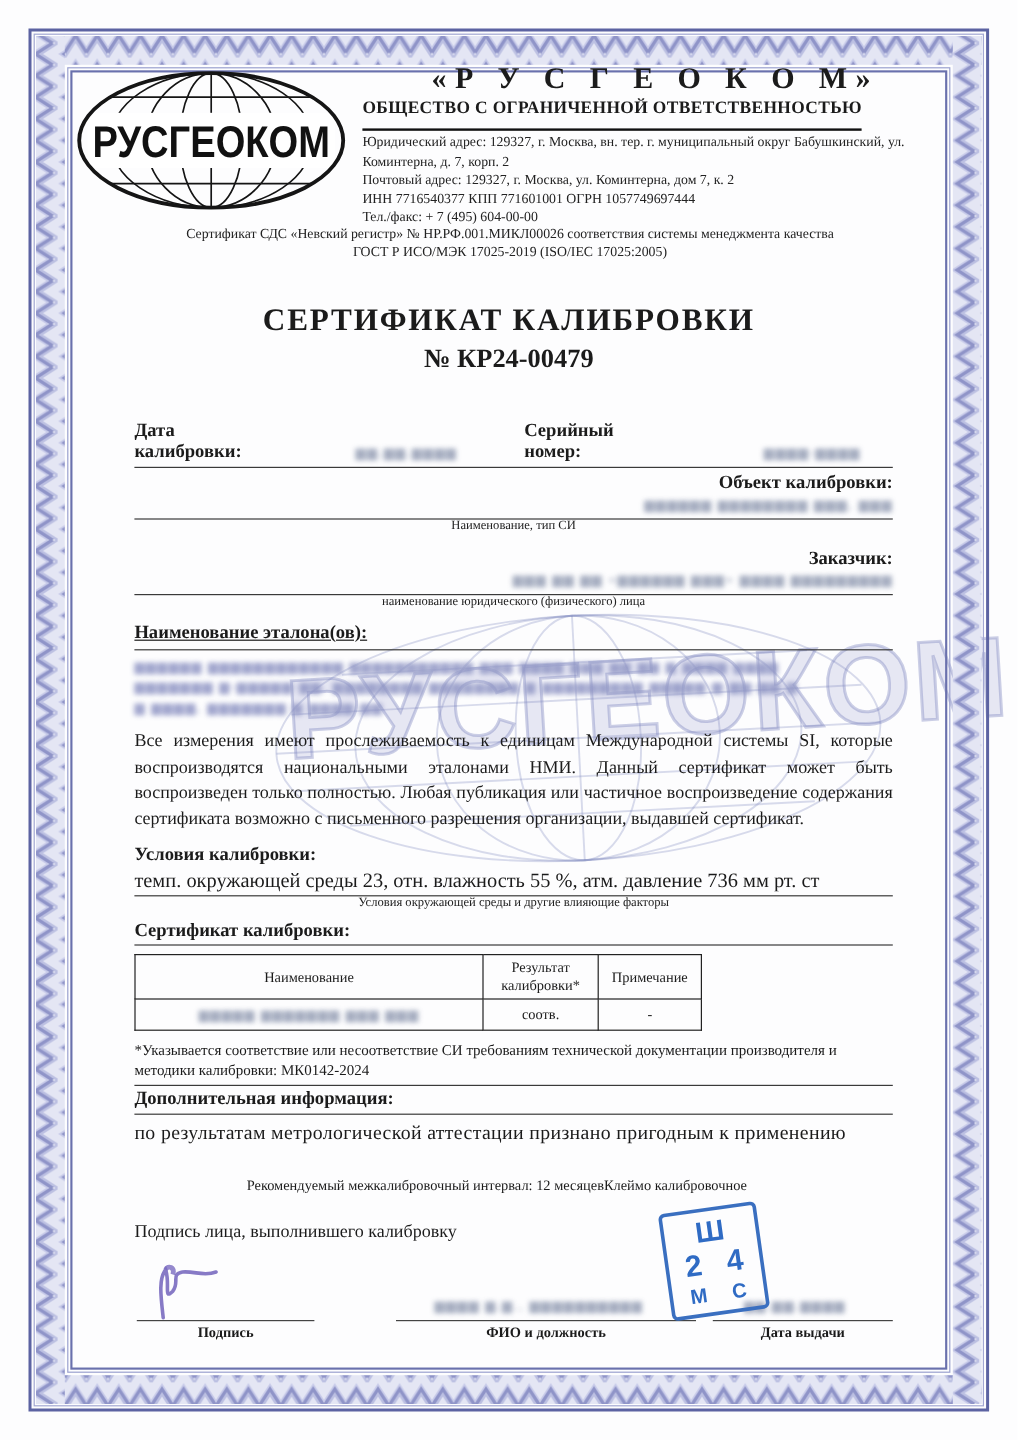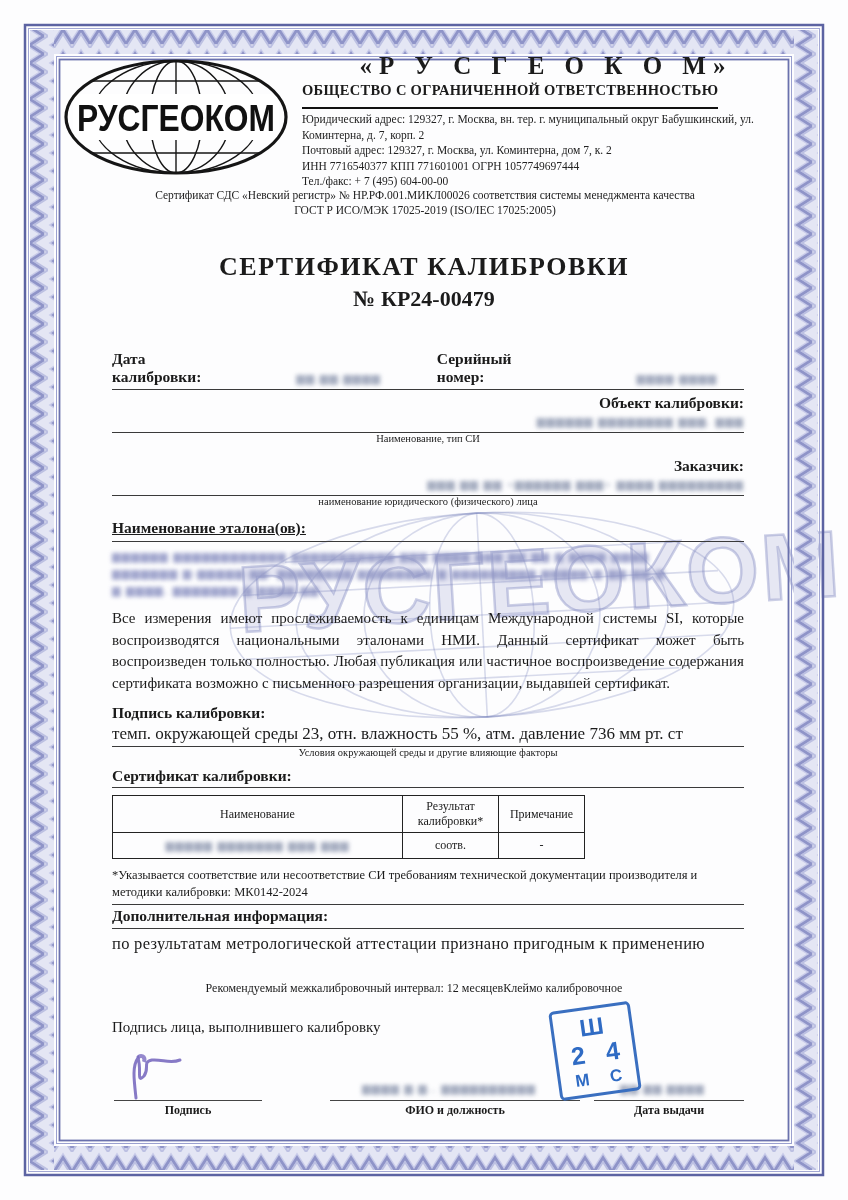--- a/index.html
+++ b/index.html
@@ -218,21 +218,21 @@
     <div class="etalon-lines">
       <div><span class="red purple">▆▆▆▆▆▆ ▆▆▆▆▆▆▆▆▆▆▆▆ ▆▆▆▆▆▆▆▆▆▆▆ ▆▆▆ ▆▆▆▆ ▆▆▆ ▆▆ ▆▆ ▆ ▆▆▆▆-▆▆▆▆</span></div>
       <div><span class="red purple">▆▆▆▆▆▆▆ ▆-▆▆▆▆▆-▆▆, ▆▆▆▆▆▆▆▆ ▆▆▆▆▆▆▆▆ ▆ ▆▆▆▆▆▆▆▆▆ ▆▆▆▆▆-▆-▆▆-▆▆-▆</span></div>
       <div><span class="red purple">▆ ▆▆▆▆, ▆▆▆▆▆▆▆ ▆ ▆▆▆▆-▆▆</span></div>
     </div>
 
 
     <div class="para">Все измерения имеют прослеживаемость к единицам Международной системы SI, которые воспроизводятся национальными эталонами НМИ. Данный сертификат может быть воспроизведен только полностью. Любая публикация или частичное воспроизведение содержания сертификата возможно с письменного разрешения организации, выдавшей сертификат.</div>
 
     <div class="cond-head">
-      <span class="lbl">Подпись калибровки:</span>
+      <span class="lbl">Условия калибровки:</span>
     </div>
     <div class="cond-val uline">темп. окружающей среды 23, отн. влажность 55 %, атм. давление 736 мм рт. ст</div>
     <div class="caption">Условия окружающей среды и другие влияющие факторы</div>
 
     <div class="res-head uline">
       <span class="lbl">Сертификат калибровки:</span>
     </div>
 
     <table class="results">
       <thead>

